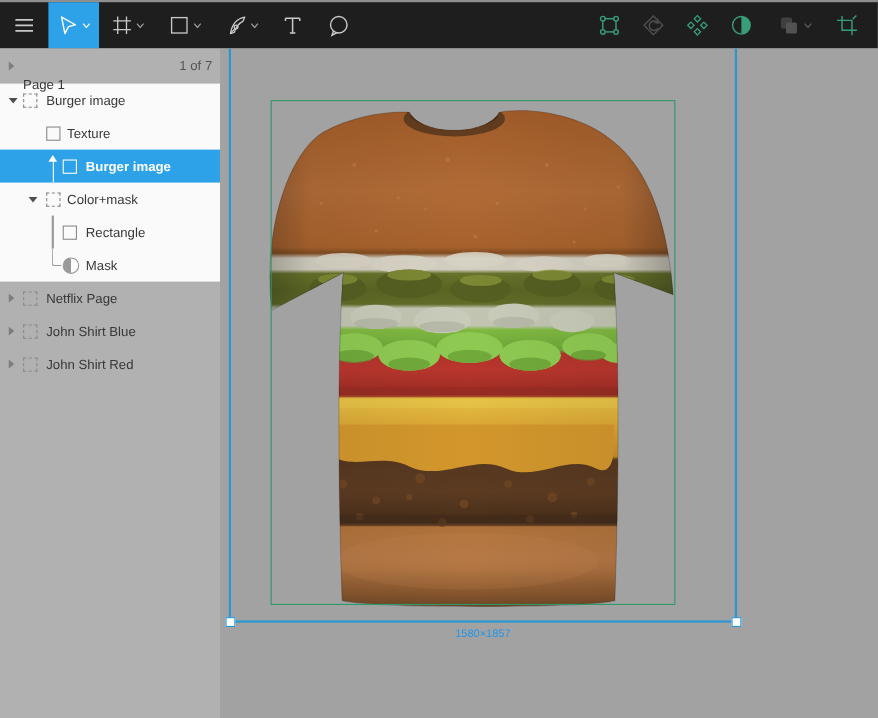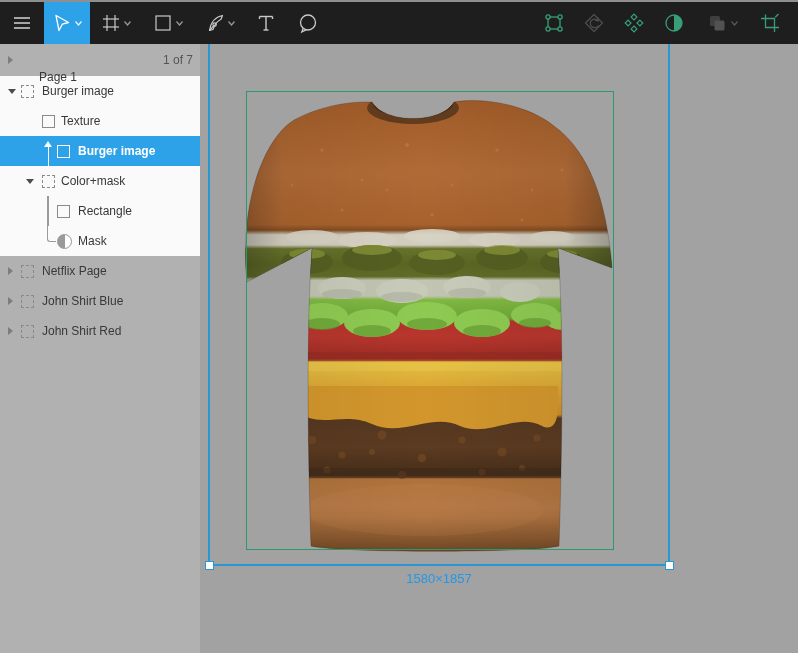--- a/index.html
+++ b/index.html
@@ -21,21 +21,21 @@
   .chev { margin-left:3px; }
   .tgroup-right { position:absolute; right:8px; top:0; height:100%; display:flex; align-items:stretch; }
   .tgroup-right .tbtn { width:40px; }
   .tgroup-right .tbtn.wide { width:56px; }
 
   
   .sidebar { position:absolute; left:0; top:44px; width:200px; height:609px;
     background:#b1b1b1; font-size:12px; color:#383838; }
   .page-header { height:32px; display:flex; align-items:center; position:relative; }
   .page-header .caret-r { position:absolute; left:8px; }
-  .page-header .ph-title { position:absolute; left:39px;margin-top:34px; }
+  .page-header .ph-title { position:absolute; left:21px;margin-top:34px; }
   .page-header .ph-count { position:absolute; right:7px; color:#555; }
   .expanded { background:#fafafa; }
   .row { position:relative; height:30px; display:flex; align-items:center; cursor:default; }
   .row .caret-d { position:absolute; width:0; height:0;
     border-left:4px solid transparent; border-right:4px solid transparent; border-top:5px solid #4c4c4c; }
   .caret-r { width:0; height:0; border-top:4px solid transparent; border-bottom:4px solid transparent;
     border-left:5px solid #7d7d7d; }
   .row .caret-r { position:absolute; }
   .icon-frame { position:absolute; width:13px; height:13px; border:1px dashed #8a8a8a; }
   .icon-rect  { position:absolute; width:13px; height:13px; border:1px solid #8a8a8a; }
@@ -61,21 +61,21 @@
   .shirt-svg { position:absolute; left:32px; top:46px; width:384px; height:464px; }
   .sel-green { position:absolute; left:46px; top:47px; width:368px; height:459px;
     border:1px solid #2d9868; pointer-events:none; }
   .frame-line { position:absolute; background:#2a96d4; }
   .fl-left { left:8px; top:0; width:2px; height:521px; }
   .fl-right { left:468px; top:0; width:2px; height:521px; }
   .fl-bottom { left:8px; top:520px; width:462px; height:2px; }
   .handle { position:absolute; width:9px; height:9px; background:#fff; border:1.5px solid #2a96d4; }
   .h-bl { left:5px; top:517px; } .h-br { left:465px; top:517px; }
   .dim-label { position:absolute; left:8px; top:527px; width:462px; text-align:center;
-    color:#2397e8; font-size:13px; }
+    color:#2397e8; font-size:10px; }
 </style>
 </head>
 <body>
 
 <div class="toolbar">
   <div class="tgroup-left">
     <div class="tbtn hamburger">
       <span>
         <svg width="18" height="14" viewBox="0 0 18 14">
             <g stroke="#c9c9c9" stroke-width="1.6">

